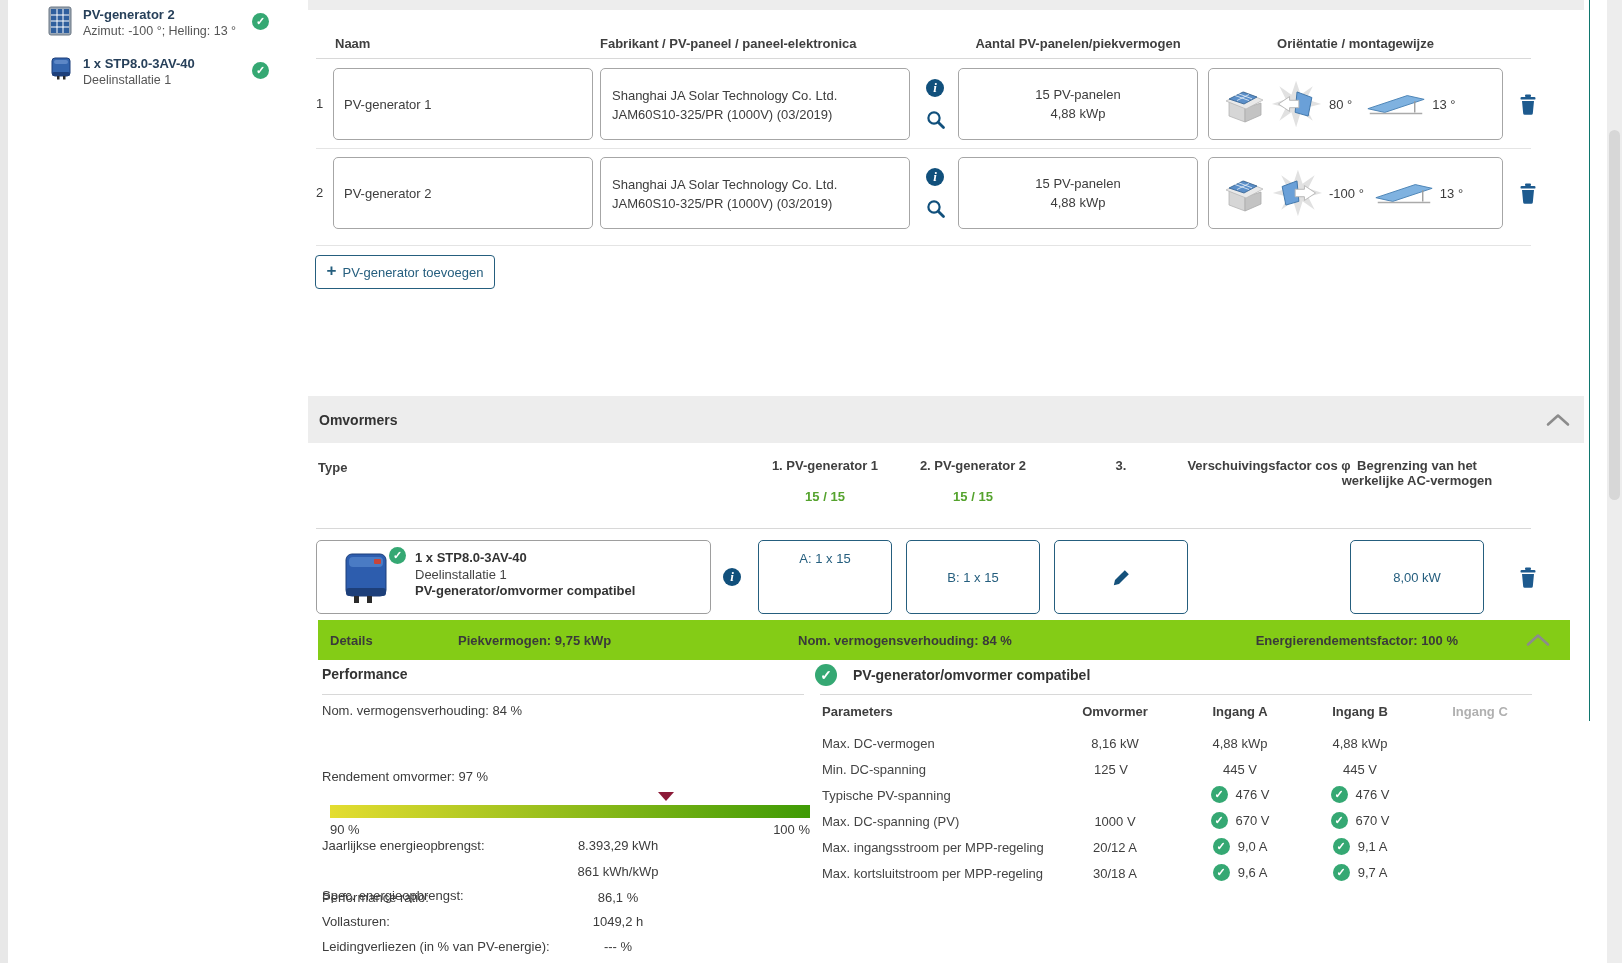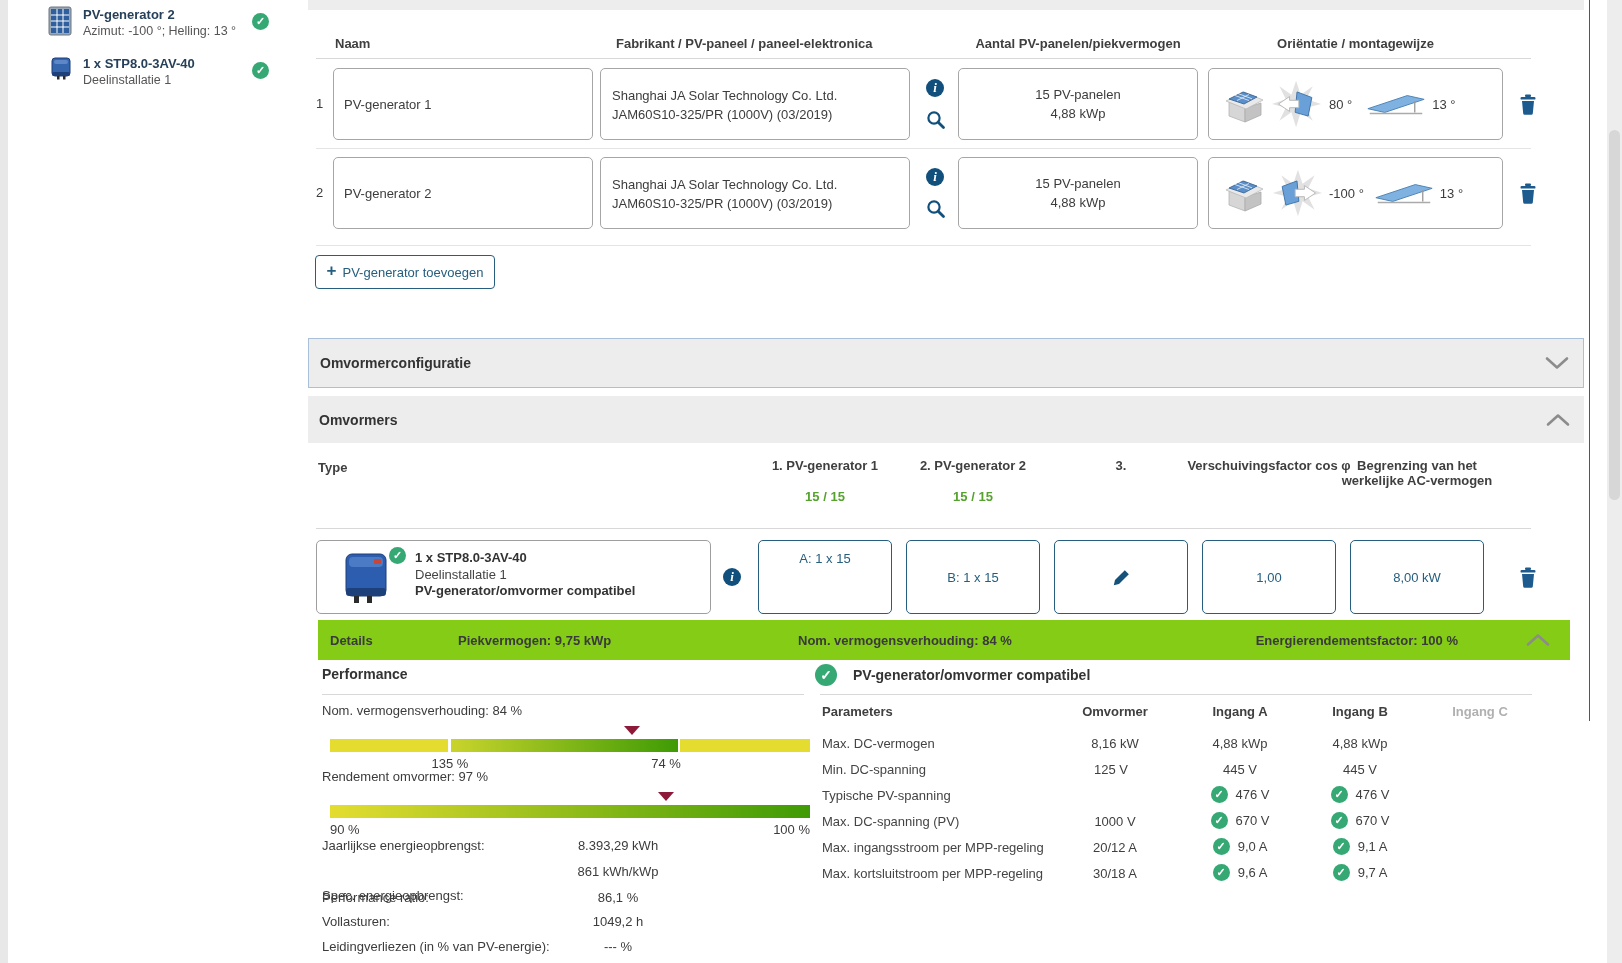--- a/index.html
+++ b/index.html
@@ -182,21 +182,21 @@
     <span class="side-check check">✓</span>
   </div>
 </aside>
 
 <div class="abs main">
 <div class="inner">
 
   <div class="abs top-strip"></div>
 
   <span class="abs colhead" style="left:27px;">Naam</span>
-  <span class="abs colhead" style="left:308px;">Fabrikant / PV-paneel / paneel-elektronica</span>
+  <span class="abs colhead" style="left:292px;">Fabrikant / PV-paneel / paneel-elektronica</span>
   <span class="abs colhead" style="left:650px; width:240px; text-align:center;">Aantal PV-panelen/piekvermogen</span>
   <span class="abs colhead" style="left:900px; width:295px; text-align:center;">Oriëntatie / montagewijze</span>
   <div class="abs sep" style="top:58px;"></div>
 
   <div class="abs pv-row" style="top:68px;">
     <span class="row-idx">1</span>
     <div class="gbox" style="left:25px; width:260px;">
       <input class="name-input" value="PV-generator 1" style="">
     </div>
     <div class="gbox fab-text" style="left:292px; width:310px;">
@@ -268,26 +268,20 @@
           <use href="#i-trash"></use>
         </svg>
   </div>
   <div class="abs sep" style="top:245px; background:#e4e4e4;"></div>
 
   <div class="abs add-btn">
     <span class="add-plus">+</span>
     <span>PV-generator toevoegen</span>
   </div>
 
-  <div class="abs cfg-bar">
-    <span class="bar-title">Omvormerconfiguratie</span>
-    <svg class="bar-chev" width="24" height="13" viewBox="0 0 24 13">
-      <polyline class="chev" points="2,2 12,11 22,2"></polyline>
-        </svg>
-  </div>
 
   <div class="abs omv-head">
     <span class="bar-title">Omvormers</span>
     <svg class="bar-chev" width="24" height="13" viewBox="0 0 24 13">
       <polyline class="chev" points="2,11 12,2 22,11"></polyline>
         </svg>
   </div>
 
   <span class="abs colhead" style="left:10px; top:460px;">Type</span>
   <span class="omv-colhead" style="left:432px; width:170px;">1. PV-generator 1</span>
@@ -314,23 +308,20 @@
       <span>A: 1 x 15</span>
     </div>
     <div class="tbox mid" style="left:598px; width:134px;">
       <span>B: 1 x 15</span>
     </div>
     <div class="tbox mid" style="left:746px; width:134px;">
       <svg width="20" height="19" viewBox="0 0 20 19">
             <use href="#i-pencil"></use>
           </svg>
     </div>
-    <div class="tbox mid" style="left:894px; width:134px;">
-      <span>1,00</span>
-    </div>
     <div class="tbox mid" style="left:1042px; width:134px;">
       <span>8,00 kW</span>
     </div>
     <svg class="trash" style="position:absolute; left:1210px; top:26px;" width="20" height="22" viewBox="0 0 20 22">
           <use href="#i-trash"></use>
         </svg>
   </div>
 
   <div class="abs details-bar">
     <span class="dbar-item" style="left:12px;">Details</span>
@@ -339,30 +330,20 @@
     <span class="dbar-item" style="right:112px;">Energierendementsfactor: 100 %</span>
     <svg class="bar-chev" style="right:20px;" width="24" height="13" viewBox="0 0 24 13">
       <polyline class="chev" points="2,11 12,2 22,11"></polyline>
         </svg>
   </div>
 
   <span class="abs perf-title">Performance</span>
   <div class="abs hrline" style="left:14px; top:694px; width:482px;"></div>
 
   <span class="gauge-label" style="top:703px;">Nom. vermogensverhouding: 84 %</span>
-  <div class="gauge" style="top:726px;">
-    <div class="gmarker" style="left:63%;"></div>
-    <div class="gbar">
-      <div class="gseg" style="left:0; width:24.5%; background:#e4dd30;"></div>
-      <div class="gseg" style="left:25.3%; width:47.2%; background:linear-gradient(90deg,#c9d42c,#3f9b05);"></div>
-      <div class="gseg" style="left:73%; width:27%; background:#e4dd30;"></div>
-    </div>
-    <span class="gtick tick-c" style="left:25%;">135 %</span>
-    <span class="gtick tick-c" style="left:70%;">74 %</span>
-  </div>
 
   <span class="gauge-label" style="top:769px;">Rendement omvormer: 97 %</span>
   <div class="gauge" style="top:792px;">
     <div class="gmarker" style="left:70%;"></div>
     <div class="gbar">
       <div class="gseg" style="left:0; width:100%; background:linear-gradient(90deg,#e4dd30,#3f9b05);"></div>
     </div>
     <span class="gtick" style="left:0;">90 %</span>
     <span class="gtick" style="right:0;">100 %</span>
   </div>

